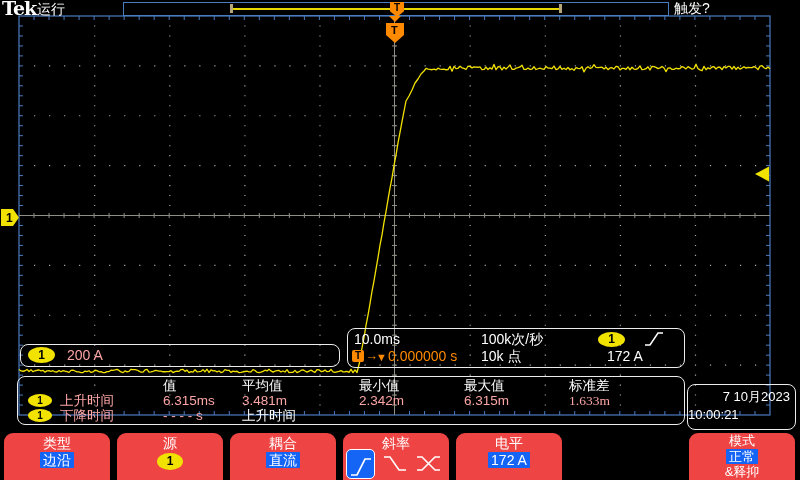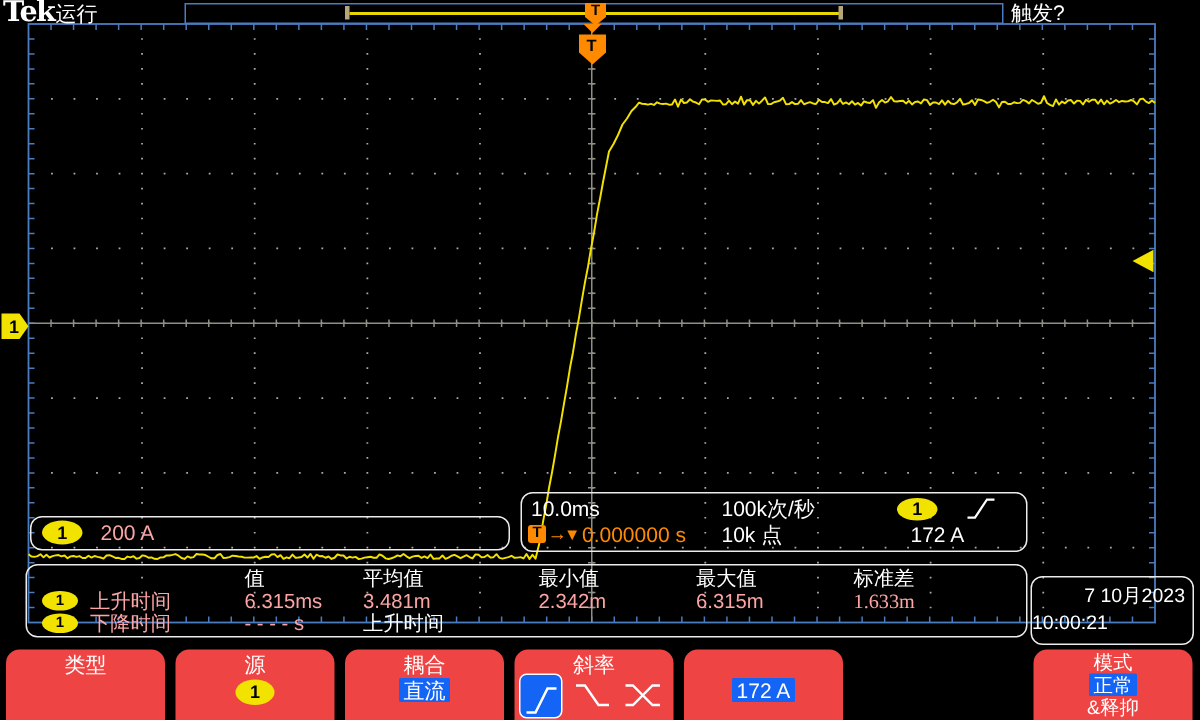--- a/index.html
+++ b/index.html
@@ -113,20 +113,21 @@
   </div>
 
   <div class="box" style="left:687px;top:384px;width:107px;height:44px;">
     <span class="abs dt" style="right:5px;top:4px;">7 10月2023</span>
     <span class="abs dt" style="left:0;top:22px;width:100%;">10:00:21</span>
   </div>
 
   <div class="menu">
     <div class="btn" style="left:4px;">
       <span class="btnlbl">类型</span>
+      <span class="btnval"><span class="hl">边沿</span></span>
     </div>
     <div class="btn" style="left:117px;">
       <span class="btnlbl">源</span>
       <span class="btnval"><span class="badge" style="width:26px;height:17px;font-size:12px;line-height:17px;">1</span></span>
     </div>
     <div class="btn" style="left:230px;">
       <span class="btnlbl">耦合</span>
       <span class="btnval"><span class="hl">直流</span></span>
     </div>
     <div class="btn" style="left:343px;">
@@ -137,22 +138,23 @@
         </svg>
       </span>
       <svg class="abs" style="left:39px;top:21px;" width="26" height="20">
         <path d="M2,3 h6 l9,13 h7" fill="none" stroke="#fff" stroke-width="1.6"></path>
       </svg>
       <svg class="abs" style="left:72px;top:21px;" width="28" height="20">
         <path d="M2,16 h5 l13,-13 h5 M2,3 h5 l13,13 h5" fill="none" stroke="#fff" stroke-width="1.6"></path>
       </svg>
     </div>
     <div class="btn" style="left:456px;">
+      <span class="btnlbl">电平</span>
       <span class="btnval"><span class="hl">172 A</span></span>
     </div>
     <div class="btn" style="left:689px;font-size:13px;">
-      <span class="btnlbl" style="top:1px;">模式</span>
+      <span class="btnlbl" style="top:1px;font-family:Liberation Mono, monospace;">模式</span>
       <span class="btnval" style="top:16px;"><span class="hl">正常</span></span>
       <span class="btnval" style="top:31px;">&amp;释抑</span>
     </div>
   </div>
 
 </div>
 
 </body></html>

